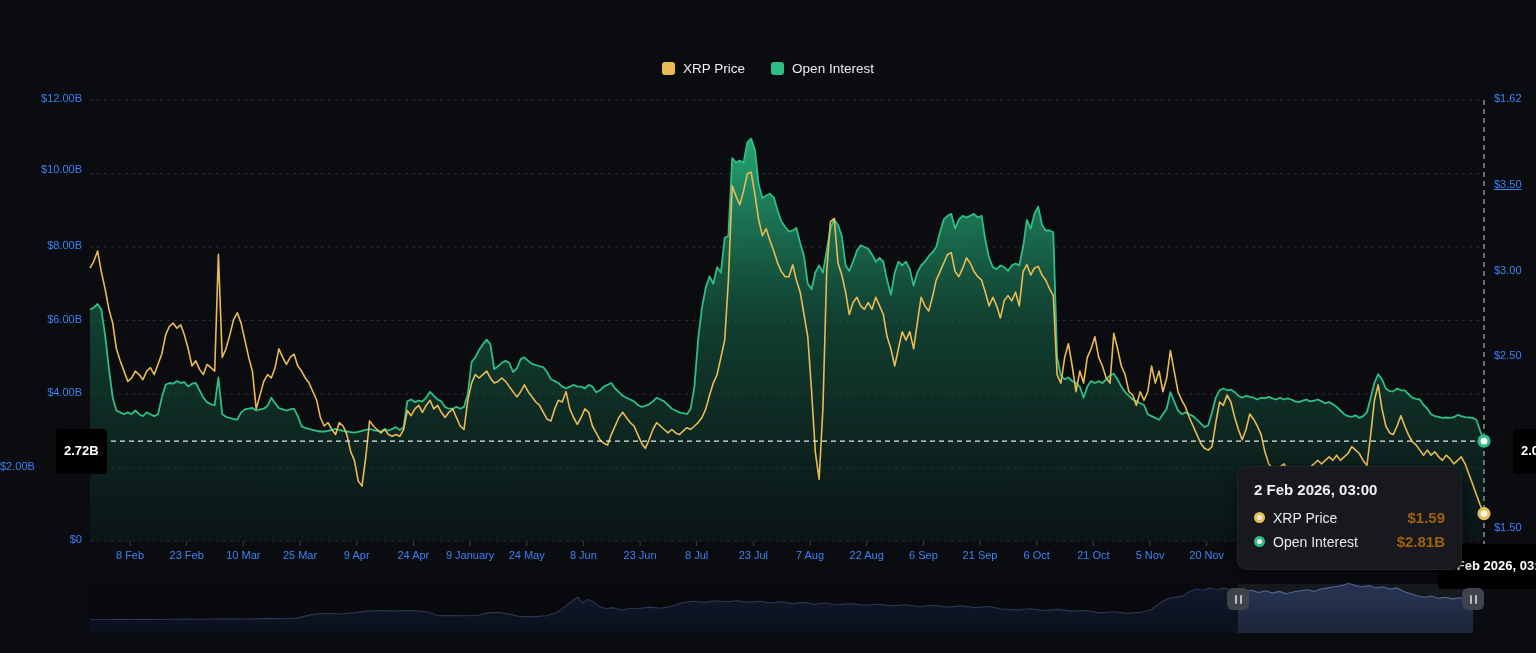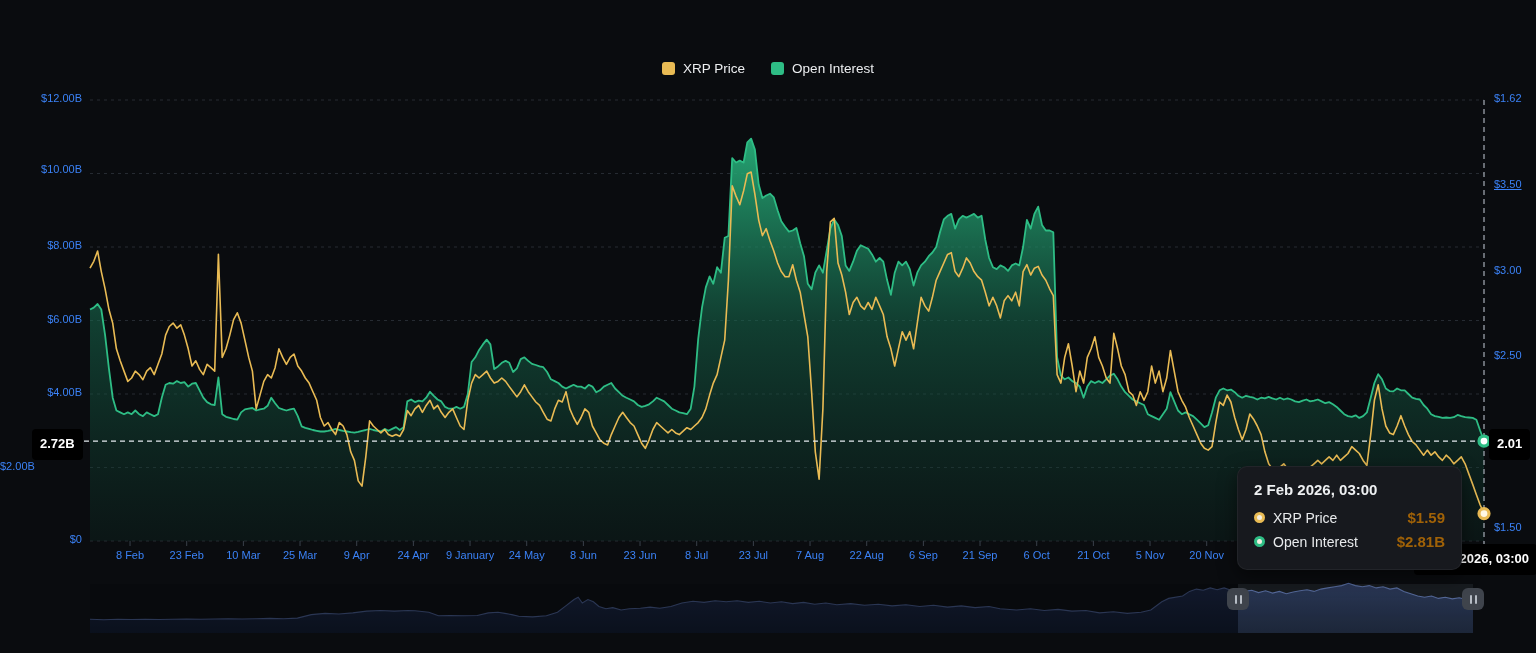--- a/index.html
+++ b/index.html
@@ -6,21 +6,21 @@
   #app{position:relative;width:1536px;height:653px;background:#0a0c0f;overflow:hidden;
        font-family:"Liberation Sans","DejaVu Sans",sans-serif;}
   .title{position:absolute;left:24px;top:6px;font-size:21px;font-weight:700;color:#f2f4f6;letter-spacing:.2px;}
   .legend{position:absolute;top:61px;left:0;width:1536px;display:flex;justify-content:center;gap:26px;}
   .legend-item{display:flex;align-items:center;gap:8px;cursor:pointer;}
   .swatch{width:13px;height:13px;border-radius:3px;display:inline-block;}
   .legend-label{font-size:13.5px;color:#eceef0;}
   svg{position:absolute;left:0;top:0;}
   .axis-label{position:absolute;font-size:11px;color:#3b82f6;}
   .badge{position:absolute;background:#000;color:#fff;font-size:13px;font-weight:700;
-         padding:8px 8px;border-radius:4px;line-height:1.15;white-space:nowrap;}
+         padding:15px 8px;border-radius:4px;line-height:1.15;white-space:nowrap;margin-left:24px;}
   #badge-bottom{z-index:4;}
   #tooltip{position:absolute;left:1237px;top:466px;width:225px;height:104px;box-sizing:border-box;
            background:#17191e;border:1px solid rgba(255,255,255,.05);border-radius:10px;
            padding:14px 16px 12px 16px;z-index:10;box-shadow:0 6px 18px rgba(0,0,0,.5);}
   .tt-header{font-size:15px;font-weight:700;color:#eef0f2;margin-bottom:11px;}
   .tt-row{display:flex;align-items:center;gap:8px;margin-bottom:7px;}
   .tt-dot{width:5px;height:5px;border-radius:50%;flex:0 0 auto;}
   .tt-label{flex:1;font-size:14px;color:#e8eaec;}
   .tt-value{font-size:15px;font-weight:700;color:#a16207;}
   .nav-handle{position:absolute;width:22px;height:22px;border-radius:6px;background:#3f444c;

